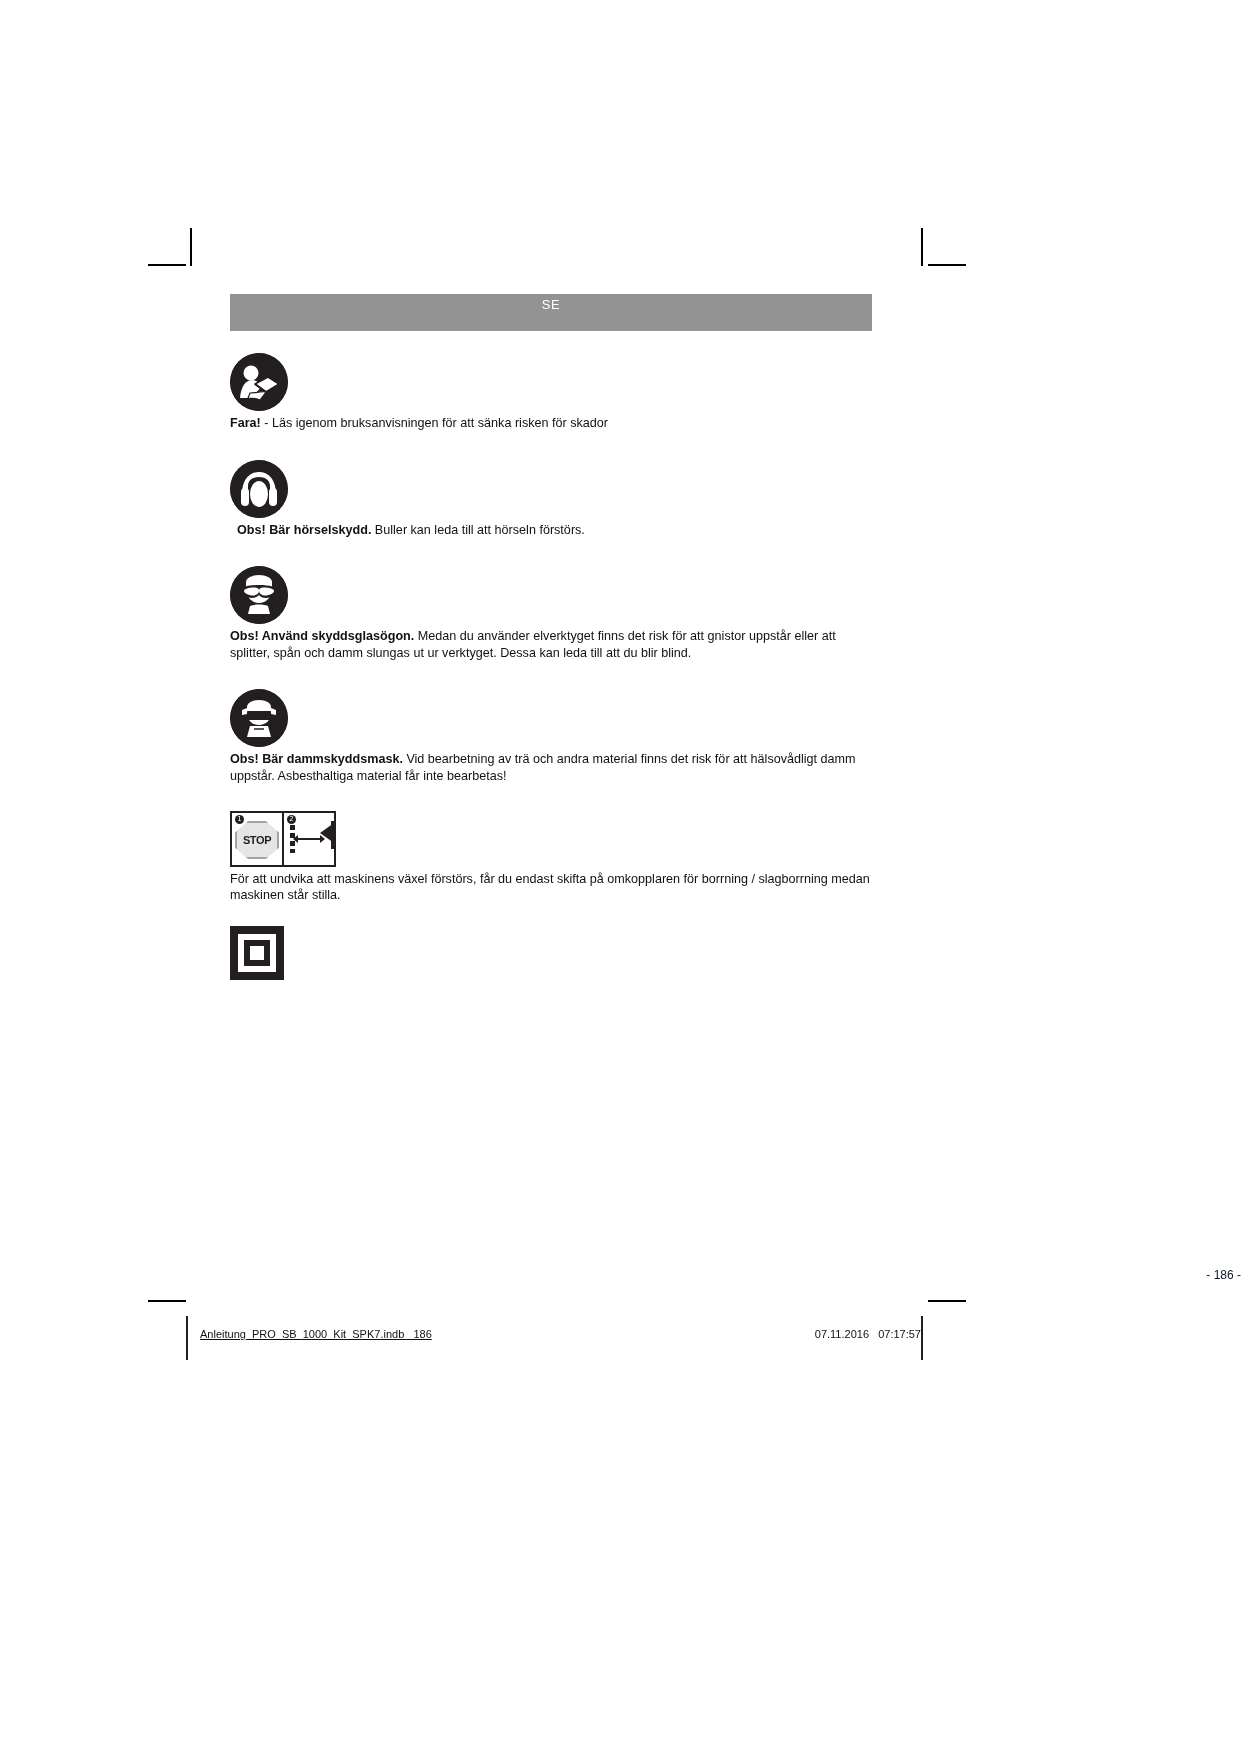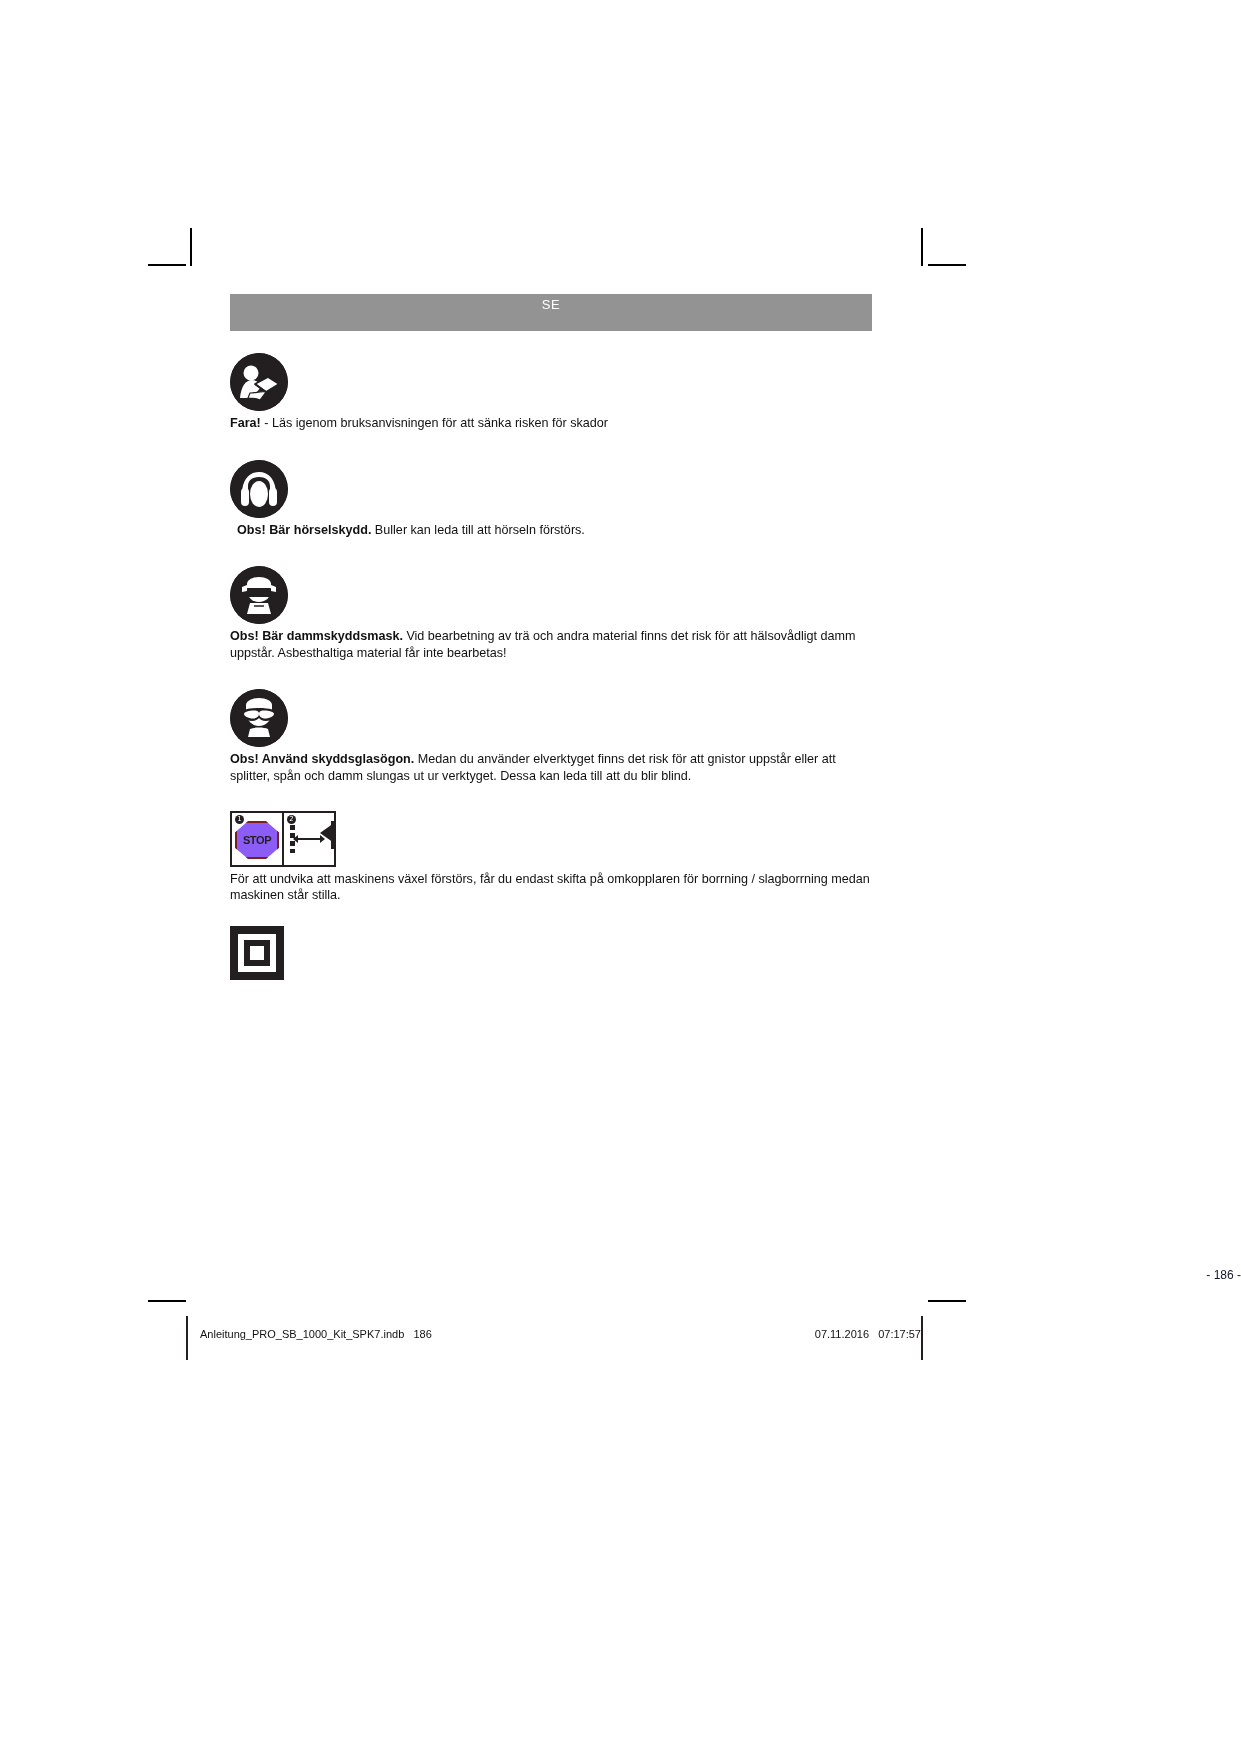--- a/index.html
+++ b/index.html
@@ -94,22 +94,22 @@
     font-size: 7px;
     line-height: 9px;
     text-align: center;
     font-family: "DejaVu Sans", sans-serif;
   }
   .octagon {
     position: absolute;
     left: 50%; top: 53%;
     transform: translate(-50%, -50%);
     width: 40px; height: 34px;
-    border: 2px solid #7f1d1d;
-    background: #8b5cf6;
+    border: 2px solid #a3a3a3;
+    background: #e5e5e5;
     clip-path: polygon(30% 0,70% 0,100% 30%,100% 70%,70% 100%,30% 100%,0 70%,0 30%);
     display: flex;
     align-items: center;
     justify-content: center;
   }
   .octagon span {
     font-size: 11px;
     font-weight: bold;
     letter-spacing: -0.4px;
     color: #231f20;
@@ -205,20 +205,21 @@
     left: 921px; top: 0px;
     width: 2px; height: 44px;
     background: #231f20;
   }
   .footer-file {
     position: absolute;
     left: 200px; top: 12px;
     font-size: 11px;
     color: #111;
     white-space: pre;
+    text-decoration: underline;
   }
   .footer-time {
     position: absolute;
     right: 320px; top: 12px;
     font-size: 11px;
     color: #111;
     white-space: pre;
     padding-left: 22px;
   }
 </style>
@@ -257,53 +258,53 @@
       <svg width="58" height="58" viewBox="0 0 58 58" aria-hidden="true">
         <circle cx="29" cy="29" r="29" fill="#231f20"></circle>
         <path d="M12 34 C12 20 19 12 29 12 C39 12 46 20 46 34 L46 40 C46 42 44 43 42 43 L40 43 L40 26 C40 20 35 17 29 17 C23 17 18 20 18 26 L18 43 L16 43 C14 43 12 42 12 40 Z" fill="#ffffff"></path>
         <ellipse cx="29" cy="34" rx="9" ry="13" fill="#ffffff"></ellipse>
         <rect x="11" y="28" width="8" height="18" rx="4" fill="#ffffff"></rect>
         <rect x="39" y="28" width="8" height="18" rx="4" fill="#ffffff"></rect>
       </svg>
     </div>
     <div class="caption indent">
       <b>Obs! Bär hörselskydd.</b><span> Buller kan leda till att hörseln förstörs.</span>
+    </div>
+  </div>
+
+  <div class="block" style="margin-top:28px">
+    <div class="circ">
+      <svg width="58" height="58" viewBox="0 0 58 58" aria-hidden="true">
+        <circle cx="29" cy="29" r="29" fill="#231f20"></circle>
+        <path d="M16 16 C16 12 22 9 29 9 C36 9 42 12 42 16 L42 23 C42 31 36 37 29 37 C22 37 16 31 16 23 Z" fill="#ffffff"></path>
+        <path d="M11 25 C11 21 18 19 29 19 C40 19 47 21 47 25 C47 29 42 32 36 32 C32 32 30 30 29 29 C28 30 26 32 22 32 C16 32 11 29 11 25 Z" fill="#231f20"></path>
+        <path d="M14 25 C14 23 19 21.5 24 21.5 C28 21.5 29 23 29 25 C29 27 27 29.5 23 29.5 C18 29.5 14 27 14 25 Z" fill="#ffffff"></path>
+        <path d="M44 25 C44 23 39 21.5 34 21.5 C30 21.5 29 23 29 25 C29 27 31 29.5 35 29.5 C40 29.5 44 27 44 25 Z" fill="#ffffff"></path>
+        <path d="M20 40 C24 38 34 38 38 40 L40 48 L18 48 Z" fill="#ffffff"></path>
+      </svg>
+    </div>
+    <div class="caption">
+      <b>Obs! Använd skyddsglasögon.</b><span> Medan du använder elverktyget finns det risk för att gnistor uppstår eller att splitter, spån och damm slungas ut ur verktyget. Dessa kan leda till att du blir blind.</span>
     </div>
   </div>
 
   <div class="block" style="margin-top:28px">
     <div class="circ">
       <svg width="58" height="58" viewBox="0 0 58 58" aria-hidden="true">
         <circle cx="29" cy="29" r="29" fill="#231f20"></circle>
         <path d="M17 18 C17 14 22 11 29 11 C36 11 41 14 41 18 L41 24 C41 31 36 36 29 36 C22 36 17 31 17 24 Z" fill="#ffffff"></path>
         <rect x="16" y="22" width="26" height="9" rx="2" fill="#231f20"></rect>
         <path d="M12 21 L17 19 L17 25 L12 26 Z" fill="#ffffff"></path>
         <path d="M46 21 L41 19 L41 25 L46 26 Z" fill="#ffffff"></path>
         <path d="M20 37 L38 37 L41 48 L17 48 Z" fill="#ffffff"></path>
         <path d="M24 40 L34 40" stroke="#231f20" stroke-width="1.6"></path>
       </svg>
     </div>
     <div class="caption">
       <b>Obs! Bär dammskyddsmask.</b><span> Vid bearbetning av trä och andra material finns det risk för att hälsovådligt damm uppstår. Asbesthaltiga material får inte bearbetas!</span>
-    </div>
-  </div>
-
-  <div class="block" style="margin-top:28px">
-    <div class="circ">
-      <svg width="58" height="58" viewBox="0 0 58 58" aria-hidden="true">
-        <circle cx="29" cy="29" r="29" fill="#231f20"></circle>
-        <path d="M16 16 C16 12 22 9 29 9 C36 9 42 12 42 16 L42 23 C42 31 36 37 29 37 C22 37 16 31 16 23 Z" fill="#ffffff"></path>
-        <path d="M11 25 C11 21 18 19 29 19 C40 19 47 21 47 25 C47 29 42 32 36 32 C32 32 30 30 29 29 C28 30 26 32 22 32 C16 32 11 29 11 25 Z" fill="#231f20"></path>
-        <path d="M14 25 C14 23 19 21.5 24 21.5 C28 21.5 29 23 29 25 C29 27 27 29.5 23 29.5 C18 29.5 14 27 14 25 Z" fill="#ffffff"></path>
-        <path d="M44 25 C44 23 39 21.5 34 21.5 C30 21.5 29 23 29 25 C29 27 31 29.5 35 29.5 C40 29.5 44 27 44 25 Z" fill="#ffffff"></path>
-        <path d="M20 40 C24 38 34 38 38 40 L40 48 L18 48 Z" fill="#ffffff"></path>
-      </svg>
-    </div>
-    <div class="caption">
-      <b>Obs! Använd skyddsglasögon.</b><span> Medan du använder elverktyget finns det risk för att gnistor uppstår eller att splitter, spån och damm slungas ut ur verktyget. Dessa kan leda till att du blir blind.</span>
     </div>
   </div>
 
   <div class="block" style="margin-top:26px">
     <div class="stopbox">
       <div class="cell">
         <div class="num-badge">1</div>
         <div class="octagon">
           <span>STOP</span>
         </div>

